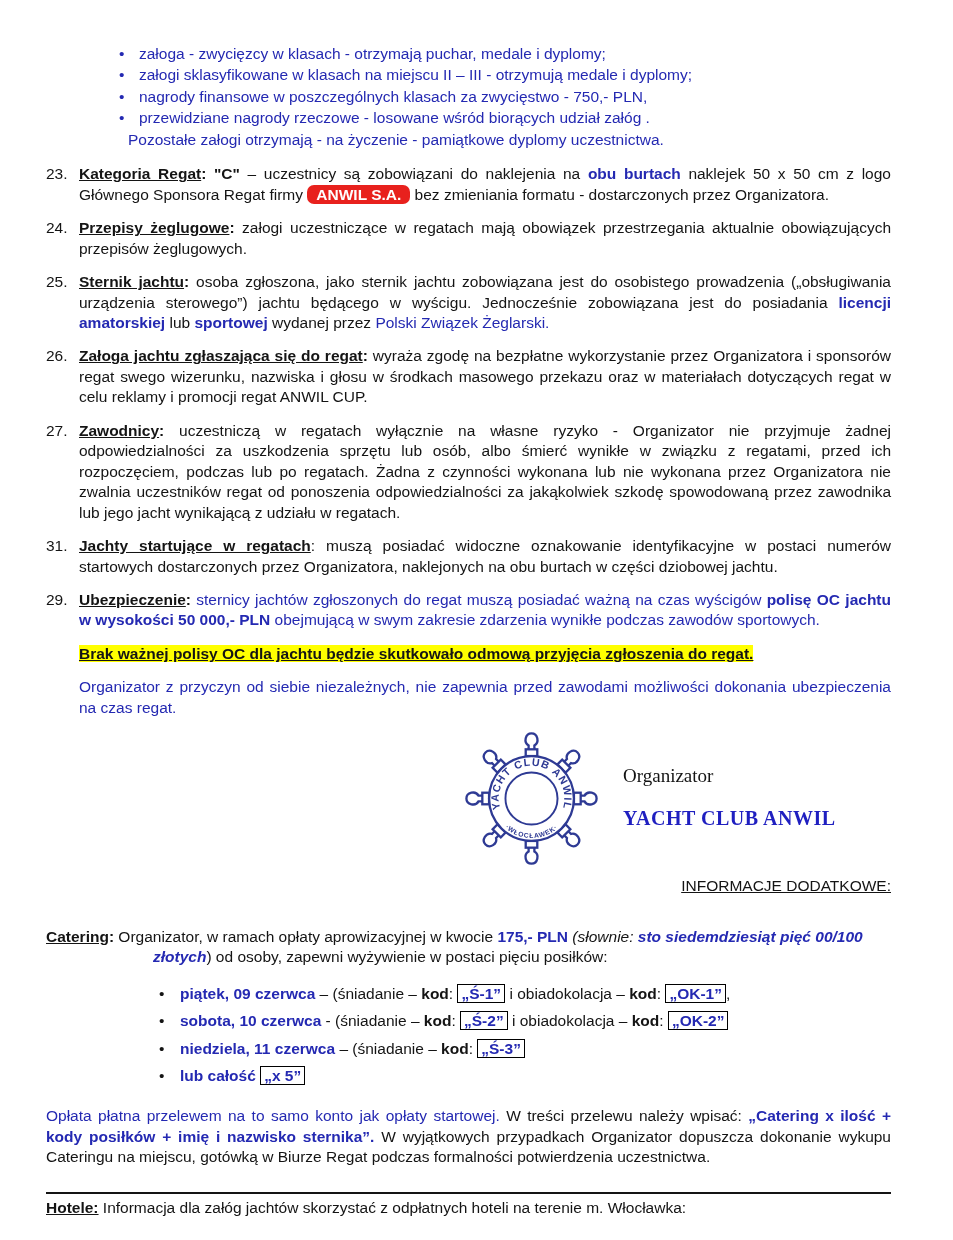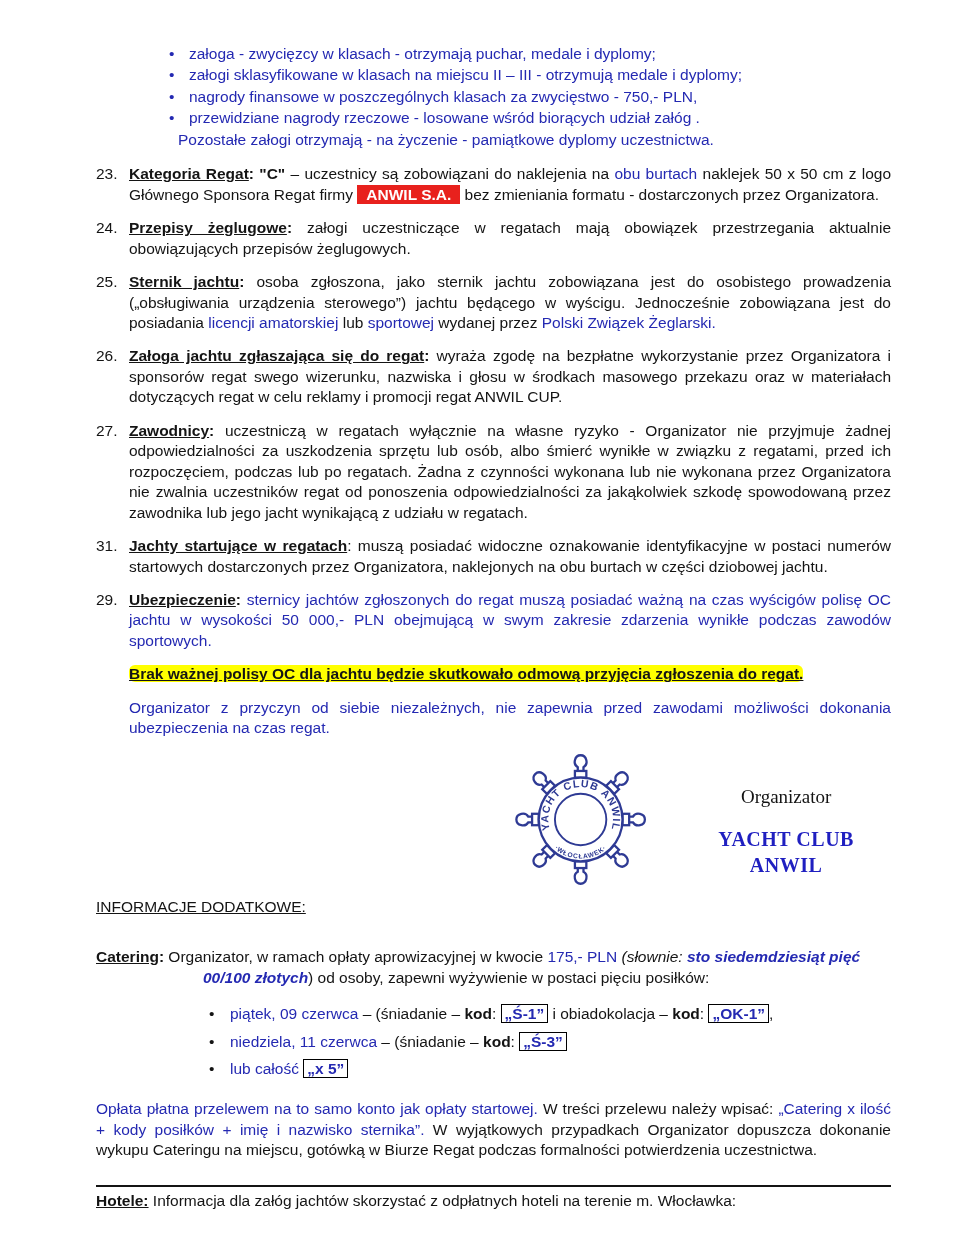--- a/index.html
+++ b/index.html
@@ -7,54 +7,54 @@
     --navy:#2e3a94;
     --red:#e8211d;
   }
   *{box-sizing:border-box;}
   html,body{margin:0;padding:0;}
   body{
     width:953px;height:1240px;background:#ffffff;overflow:hidden;
     font-family:"Liberation Sans","DejaVu Sans",sans-serif;
     font-size:15.5px;line-height:1.32;color:#141414;
   }
-  .page{width:953px;height:1240px;padding:44px 62px 0 96px;}
+  .page{width:953px;height:1240px;padding:44px 62px 0 46px;}
 
   
   .prizes ul{list-style:none;margin:0;padding:0 0 0 67px;color:var(--blue);}
   .prizes li{position:relative;padding-left:26px;margin-bottom:1px;}
   .prizes li::before{content:"\2022";position:absolute;left:6px;}
   .prizes .prizes-footer{color:var(--blue);margin-left:82px;}
 
   
   .rules{margin-top:14px;}
   .item{display:flex;margin-bottom:13px;}
   .item .num{flex:0 0 33px;}
   .item .body{flex:1;text-align:justify;}
   .item .body p{margin:0;}
   .item .body p + p{margin-top:13px;}
 
   
   .b{font-weight:700;}
   .u{text-decoration:underline;}
   .blue{color:var(--blue);margin-top:25px;}
-  .bb{color:var(--blue);font-weight:400;}
+  .bb{color:var(--blue);font-weight:700;}
   .it{font-style:italic;}
   .bbit{color:var(--blue);font-weight:700;font-style:italic;}
-  .badge{background:var(--red);color:#fff;font-weight:700;padding:1px 9px;}
-  .hl{background:#ffff00;font-weight:700;text-decoration:underline;border-radius:6px;}
+  .badge{background:var(--red);color:#fff;font-weight:700;padding:1px 9px;border-radius:7px;}
+  .hl{background:#ffff00;font-weight:700;text-decoration:underline;}
   .box{display:inline-block;border:1.6px solid #000;padding:0 3px;color:var(--blue);font-weight:700;line-height:1.12;}
 
   
   .org-row{display:flex;align-items:flex-start;margin:4px 0 10px 418px;}
-  .org-text{margin:32px 0 0 34px;text-align:center;font-family:"Liberation Serif","DejaVu Serif",serif;}
+  .org-text{margin:32px 0 0 24px;text-align:left;font-family:"Liberation Serif","DejaVu Serif",serif;}
   .org-label{font-size:19px;color:#141414;}
   .org-name{margin-top:17px;font-size:20px;font-weight:700;color:#1f1fc0;letter-spacing:.5px;}
 
-  .info-heading{text-decoration:underline;margin:8px 0 30px 0;}
+  .info-heading{text-decoration:underline;margin:8px 0 30px 0;text-align:right;}
 
   
   .catering-intro{padding-left:107px;text-indent:-107px;margin:0 0 16px 0;}
   .meals{list-style:none;margin:0 0 20px 0;padding:0 0 0 107px;}
   .meals li{position:relative;padding-left:27px;margin-bottom:7px;}
   .meals li::before{content:"\2022";position:absolute;left:6px;color:#141414;}
   .payment{text-align:justify;margin:16px 0 24px 0;}
 
   .divider{border:none;border-top:2px solid #141414;margin:0 0 4px 0;}
 
@@ -162,20 +162,21 @@
       <div class="org-name">YACHT CLUB ANWIL</div>
     </div>
   </div>
 
   <div class="info-heading">INFORMACJE DODATKOWE:</div>
 
   <p class="catering-intro"><span class="b u">Catering</span><span class="b">: </span><span>Organizator, w ramach opłaty aprowizacyjnej w kwocie </span><span class="bb">175,- PLN</span><span> </span><span class="it">(słownie: </span><span class="bbit">sto siedemdziesiąt pięć 00/100 złotych</span><span>) od osoby, zapewni wyżywienie w postaci pięciu posiłków:</span></p>
 
   <ul class="meals">
     <li><span class="bb">piątek, 09 czerwca</span><span> – (śniadanie – </span><span class="b">kod</span><span>: </span><span class="box">„Ś-1”</span><span>  i obiadokolacja – </span><span class="b">kod</span><span>: </span><span class="box">„OK-1”</span><span>,</span></li>
+    <li><span class="bb">sobota, 10 czerwca</span><span>  -  (śniadanie – </span><span class="b">kod</span><span>: </span><span class="box">„Ś-2”</span><span>  i obiadokolacja – </span><span class="b">kod</span><span>: </span><span class="box">„OK-2”</span></li>
     <li><span class="bb">niedziela, 11 czerwca</span><span> – (śniadanie – </span><span class="b">kod</span><span>: </span><span class="box">„Ś-3”</span></li>
     <li><span class="bb">lub całość</span><span>  </span><span class="box">„x 5”</span></li>
   </ul>
 
   <p class="payment"><span class="blue">Opłata płatna przelewem na to samo konto jak opłaty startowej.</span><span> W treści przelewu należy wpisać: </span><span class="bb">„Catering x ilość +  kody posiłków + imię i nazwisko sternika”.</span><span> W wyjątkowych przypadkach Organizator dopuszcza dokonanie wykupu Cateringu na miejscu, gotówką w Biurze Regat podczas formalności potwierdzenia uczestnictwa.</span></p>
 
   <hr class="divider">
 
   <p class="hotels-heading"><span class="b u">Hotele:</span><span> Informacja dla załóg jachtów skorzystać z odpłatnych hoteli na terenie m. Włocławka:</span></p>
 

